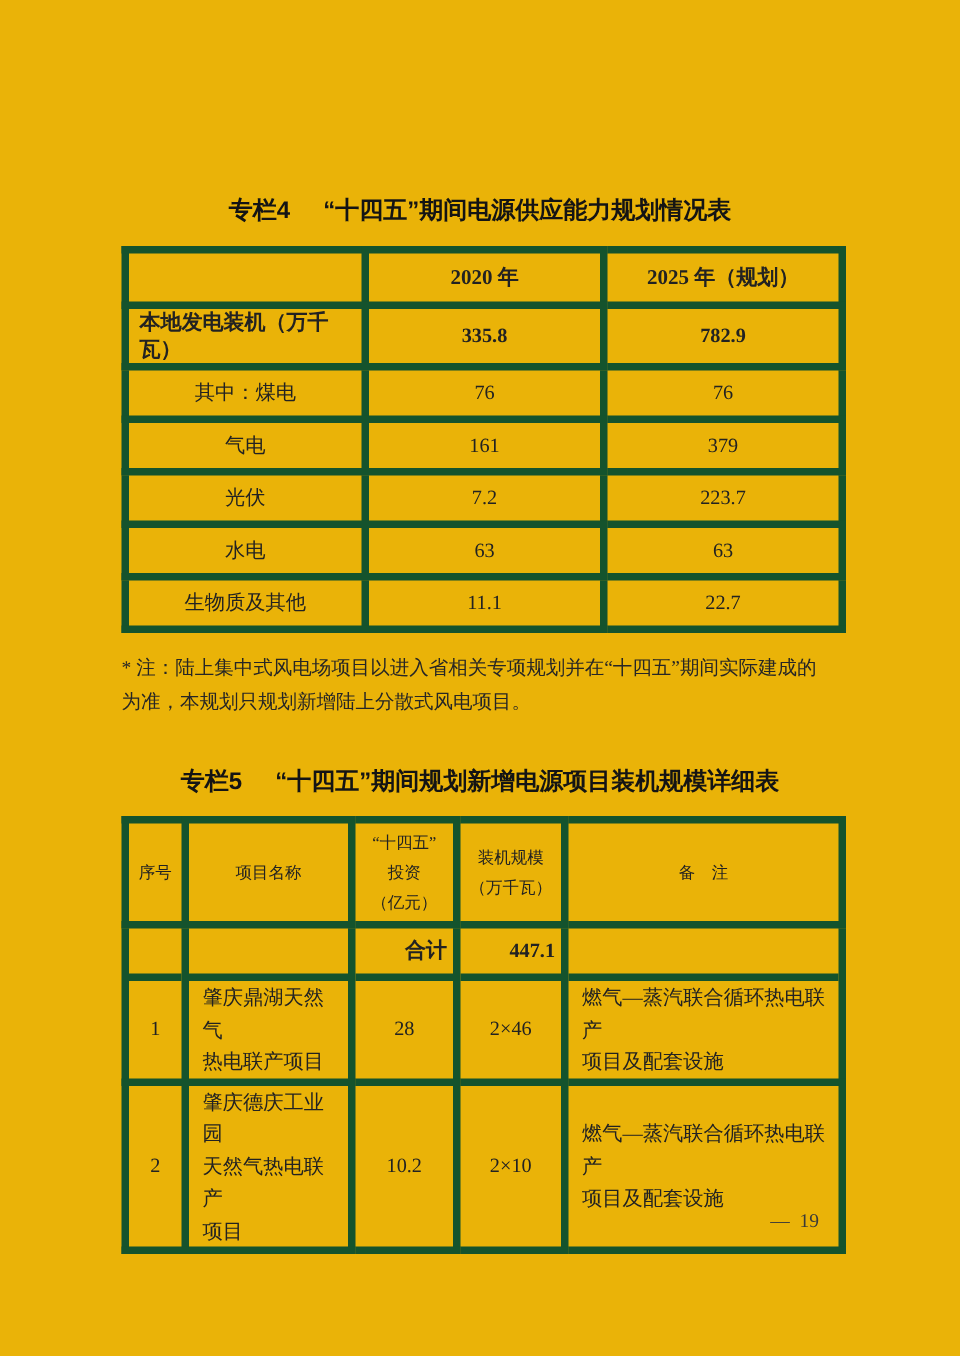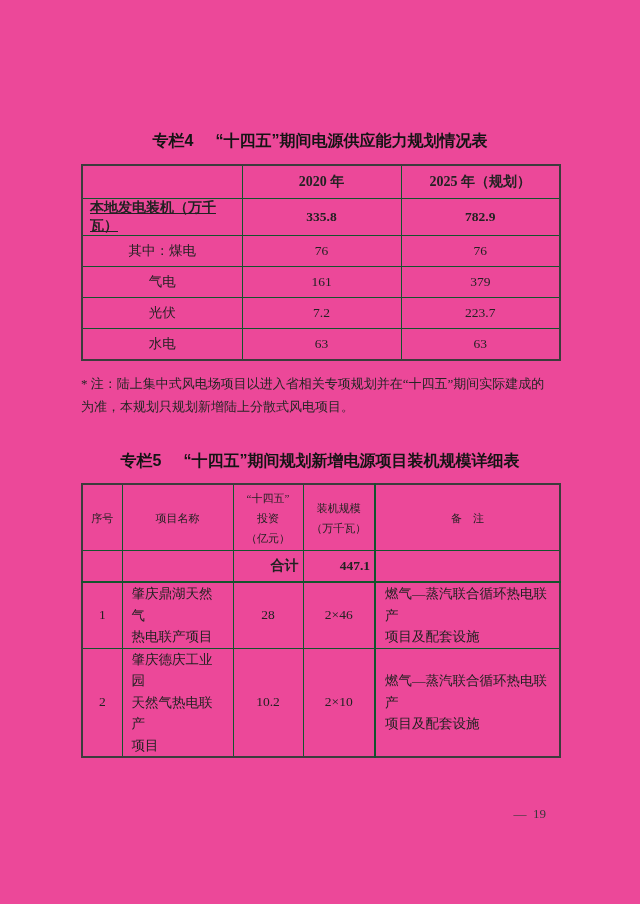--- a/index.html
+++ b/index.html
@@ -1,42 +1,42 @@
 <!DOCTYPE html>
 <html><head>
 <meta charset="utf-8">
 <style>
   html,body { margin:0; padding:0; background:#e8e8e8; }
   .page {
     width:640px; height:904px; position:relative;
-    background:#ec4899; margin:0 auto; overflow:hidden;
+    background:#eab308; margin:0 auto; overflow:hidden;
     font-family:"Liberation Serif", serif; color:#1e1e1e;
   }
   .content { width:478px; margin:0 auto; padding-top:129px; }
 
   .box-title {
     font-family:"Liberation Sans", sans-serif;
     font-weight:bold; font-size:16px; line-height:24px;
     text-align:center; color:#141414; margin:0;
   }
   .box-title .title-gap { display:inline-block; width:22px; }
 
   table { border-collapse:collapse; width:478px; table-layout:fixed; }
   table { border:2px solid #3c3c3c; }
   th, td {
-    border:1px solid #14532d; text-align:center; vertical-align:middle;
+    border:5px solid #14532d; text-align:center; vertical-align:middle;
     font-size:13.5px; padding:0 4px; font-weight:normal; color:#222;
   }
 
   
   .t1 { margin-top:11px; }
   .t1 .head-row th { height:32px; font-weight:bold; font-size:14px; }
   .t1 td { height:30px; }
   .t1 .bold-row td { font-weight:bold; }
-  .t1 .row-label-main { text-align:left; padding-left:7px; font-size:14px;text-decoration:underline; }
+  .t1 .row-label-main { text-align:left; padding-left:7px; font-size:14px; }
   sup.star { font-size:9px; vertical-align:super; line-height:0; }
 
   .note {
     width:478px; margin:12px auto 0; font-size:13px; line-height:22.5px;
     white-space:pre-line; color:#262626; text-align:left;
   }
 
   .title-2 { margin-top:31px; }
 
   
@@ -97,20 +97,25 @@
       <tr>
         <td>光伏</td>
         <td>7.2</td>
         <td>223.7</td>
       </tr>
       <tr>
         <td>水电</td>
         <td>63</td>
         <td>63</td>
       </tr>
+      <tr>
+        <td>生物质及其他</td>
+        <td>11.1</td>
+        <td>22.7</td>
+      </tr>
     </tbody>
       </table>
 
     <div class="note">* 注：陆上集中式风电场项目以进入省相关专项规划并在“十四五”期间实际建成的
 为准，本规划只规划新增陆上分散式风电项目。</div>
 
     <h1 class="box-title title-2">
       <span>专栏5</span><span class="title-gap"></span><span>“十四五”期间规划新增电源项目装机规模详细表</span>
     </h1>
 

